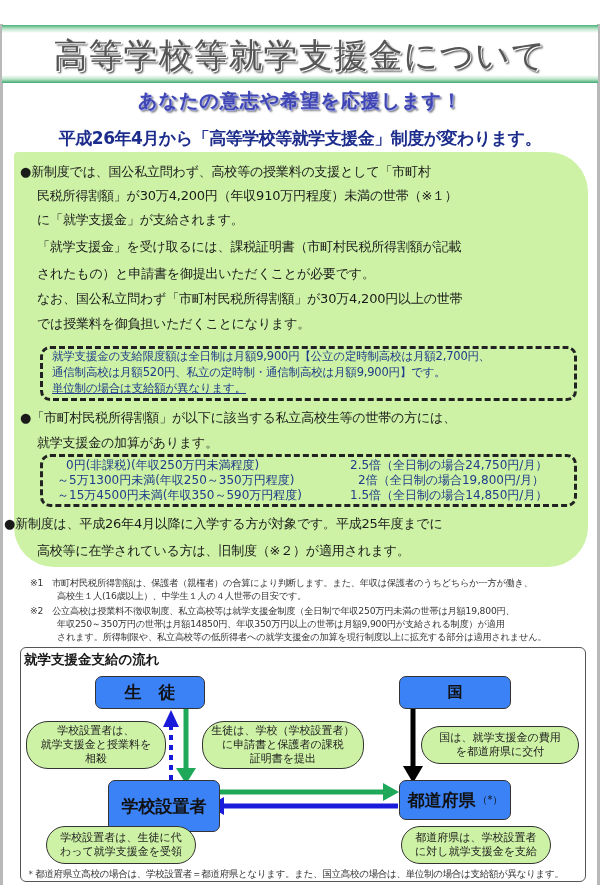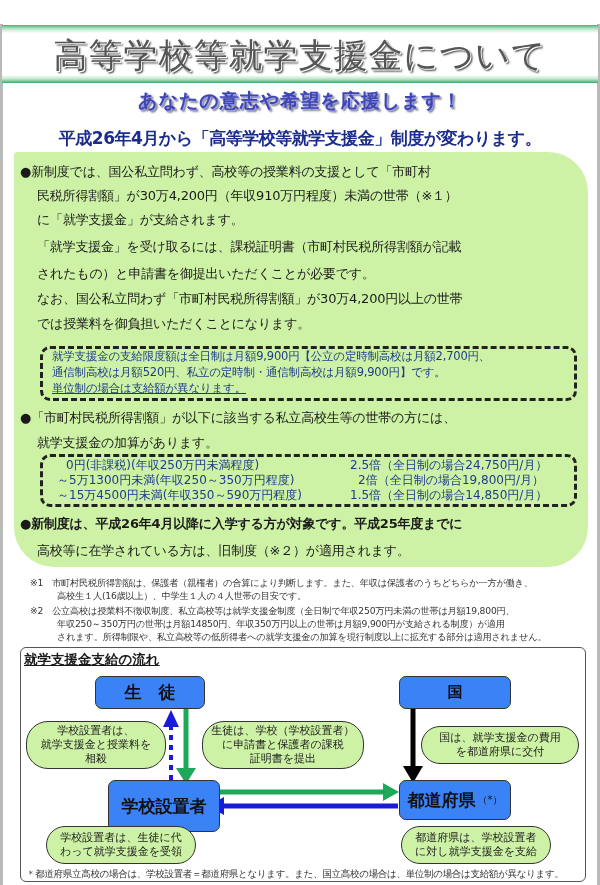--- a/index.html
+++ b/index.html
@@ -26,21 +26,21 @@
   .para { position: absolute; left: 20px; font-size: 13px; line-height: 24px; color: #1a1a1a; letter-spacing: -0.2px; white-space: nowrap; }
 
   .dash-box { position: absolute; border: 3px dashed #222; border-radius: 10px; }
   .note-line { position: absolute; font-size: 11.5px; color: #1f3c8a; white-space: nowrap; letter-spacing: -0.2px; }
 
   .tbl-left, .tbl-right { position: absolute; font-size: 12px; color: #1f3c8a; white-space: nowrap; }
 
   .footnote { position: absolute; left: 30px; font-size: 9.2px; line-height: 13px; color: #333; white-space: nowrap; letter-spacing: -0.2px; }
 
   .flow-box { position: absolute; left: 20px; top: 647px; width: 566px; height: 235px; border: 1.5px solid #555; border-radius: 6px; background: #fff; }
-  .flow-title { position: absolute; left: 24px; top: 651px; font-size: 13.5px; font-weight: bold; text-decoration: underline; color: #1a1a1a; }
+  .flow-title { position: absolute; left: 24px; top: 651px; font-size: 13.5px; font-weight: bold; color: #1a1a1a; }
 
   .node { position: absolute; background: #3b82f6; border: 1.5px solid #333; border-radius: 7px;
     display: flex; align-items: center; justify-content: center; font-weight: bold; color: #111; }
   .bubble { position: absolute; background: #cdf2a5; border: 1.5px solid #333; border-radius: 22px;
     display: flex; align-items: center; justify-content: center; text-align: center;
     font-size: 11px; line-height: 14px; color: #222; }
   .bottom-note { position: absolute; left: 26px; top: 868px; font-size: 9.5px; color: #333; white-space: nowrap; letter-spacing: -0.3px; }
 </style>
 </head>
 <body>
@@ -71,21 +71,21 @@
 <div class="para" style="top:431px;left:37px;">就学支援金の加算があります。</div>
 
 <div class="dash-box" style="left:40px;top:454px;width:537px;height:53px;"></div>
 <div class="tbl-left" style="left:66px;top:457px;">0円(非課税)(年収250万円未満程度)</div>
 <div class="tbl-right" style="left:350px;top:457px;">2.5倍（全日制の場合24,750円/月）</div>
 <div class="tbl-left" style="left:57px;top:472px;">～5万1300円未満(年収250～350万円程度)</div>
 <div class="tbl-right" style="left:358px;top:472px;">2倍（全日制の場合19,800円/月）</div>
 <div class="tbl-left" style="left:57px;top:487px;">～15万4500円未満(年収350～590万円程度)</div>
 <div class="tbl-right" style="left:350px;top:487px;">1.5倍（全日制の場合14,850円/月）</div>
 
-<div class="para" style="top:512px;left:20px;font-weight:bold;">●新制度は、平成26年4月以降に入学する方が対象です。平成25年度までに</div>
+<div class="para" style="top:512px;left:4px;">●新制度は、平成26年4月以降に入学する方が対象です。平成25年度までに</div>
 <div class="para" style="top:539px;left:37px;">高校等に在学されている方は、旧制度（※２）が適用されます。</div>
 
 <div class="footnote" style="top:576px;">※1　市町村民税所得割額は、保護者（親権者）の合算により判断します。また、年収は保護者のうちどちらか一方が働き、</div>
 <div class="footnote" style="top:589px;">　　　高校生１人(16歳以上）、中学生１人の４人世帯の目安です。</div>
 <div class="footnote" style="top:604px;">※2　公立高校は授業料不徴収制度、私立高校等は就学支援金制度（全日制で年収250万円未満の世帯は月額19,800円、</div>
 <div class="footnote" style="top:617px;">　　　年収250～350万円の世帯は月額14850円、年収350万円以上の世帯は月額9,900円が支給される制度）が適用</div>
 <div class="footnote" style="top:630px;">　　　されます。所得制限や、私立高校等の低所得者への就学支援金の加算を現行制度以上に拡充する部分は適用されません。</div>
 
 <div class="flow-box"></div>
 <div class="flow-title">就学支援金支給の流れ</div>

